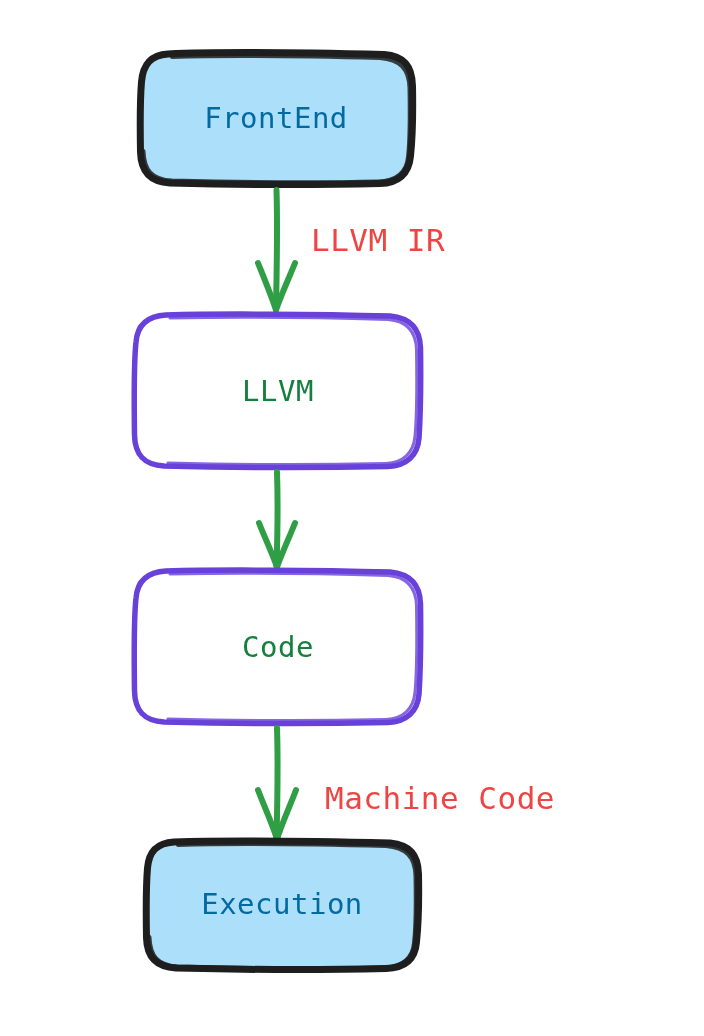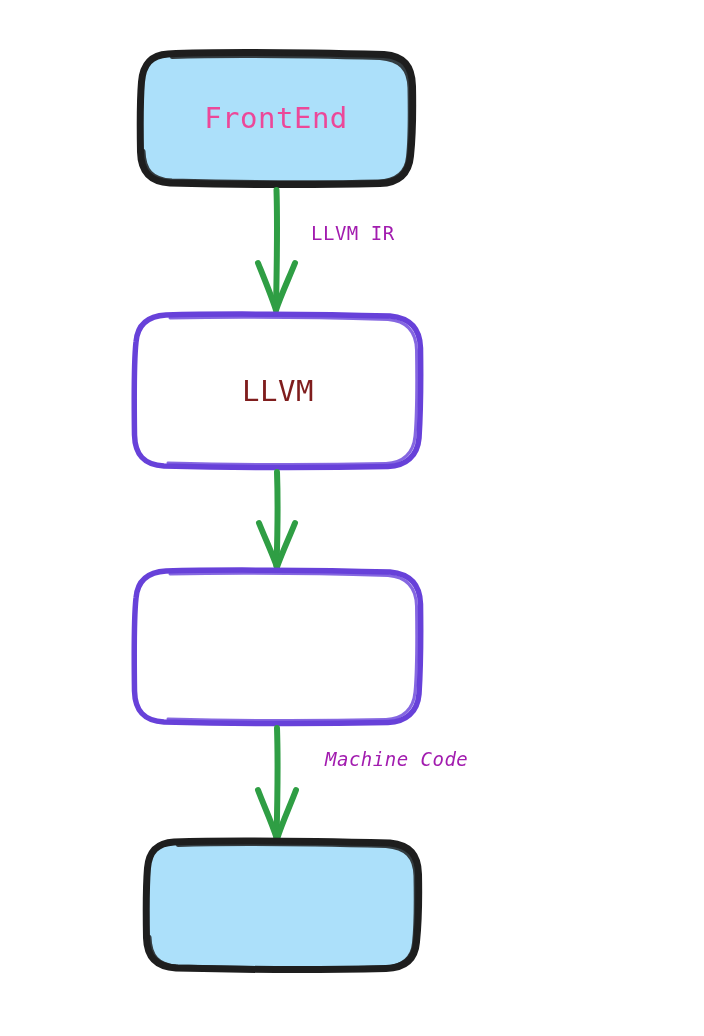--- a/index.html
+++ b/index.html
@@ -34,29 +34,29 @@
     align-items: center;
     justify-content: center;
     text-align: center;
     font-family: "DejaVu Sans Mono", monospace;
     font-size: 29px;
     line-height: 1.55;
     letter-spacing: 0.5px;
     pointer-events: none;
     white-space: pre;
   }
-  .node-label.dark { color: #ec4899; }
-  .node-label.purple { color: #7f1d1d; }
+  .node-label.dark { color: #0369a1; }
+  .node-label.purple { color: #15803d; }
 
   .edge-label {
     position: absolute;
     font-family: "DejaVu Sans Mono", monospace;
-    font-size: 19px;
+    font-size: 31px;
     letter-spacing: 0.5px;
-    color: #a21caf;
+    color: #ef4444;
     white-space: pre;
   }
 </style>
 </head>
 <body>
 
 <div id="diagram-root">
 
   <svg id="diagram-svg" viewBox="0 0 704 1036">
 
@@ -156,21 +156,25 @@
 
   <div class="node-label dark" style="left:140px; top:53px; width:272px; height:131px;">
     <span>FrontEnd</span>
   </div>
 
   <div class="node-label purple" style="left:134px; top:313px; width:288px; height:156px;">
     <span>LLVM</span>
   </div>
 
   <div class="node-label purple" style="left:134px; top:569px; width:288px; height:156px;">
+    <span>Code</span>
   </div>
 
+  <div class="node-label dark" style="left:146px; top:841px; width:272px; height:126px;">
+    <span>Execution</span>
+  </div>
 
   <div class="edge-label" style="left:311px; top:222px;">LLVM IR</div>
 
 
-  <div class="edge-label" style="left:325px; top:748px;font-style:italic;">Machine Code</div>
+  <div class="edge-label" style="left:325px; top:780px;">Machine Code</div>
 
 </div>
 
 </body></html>

